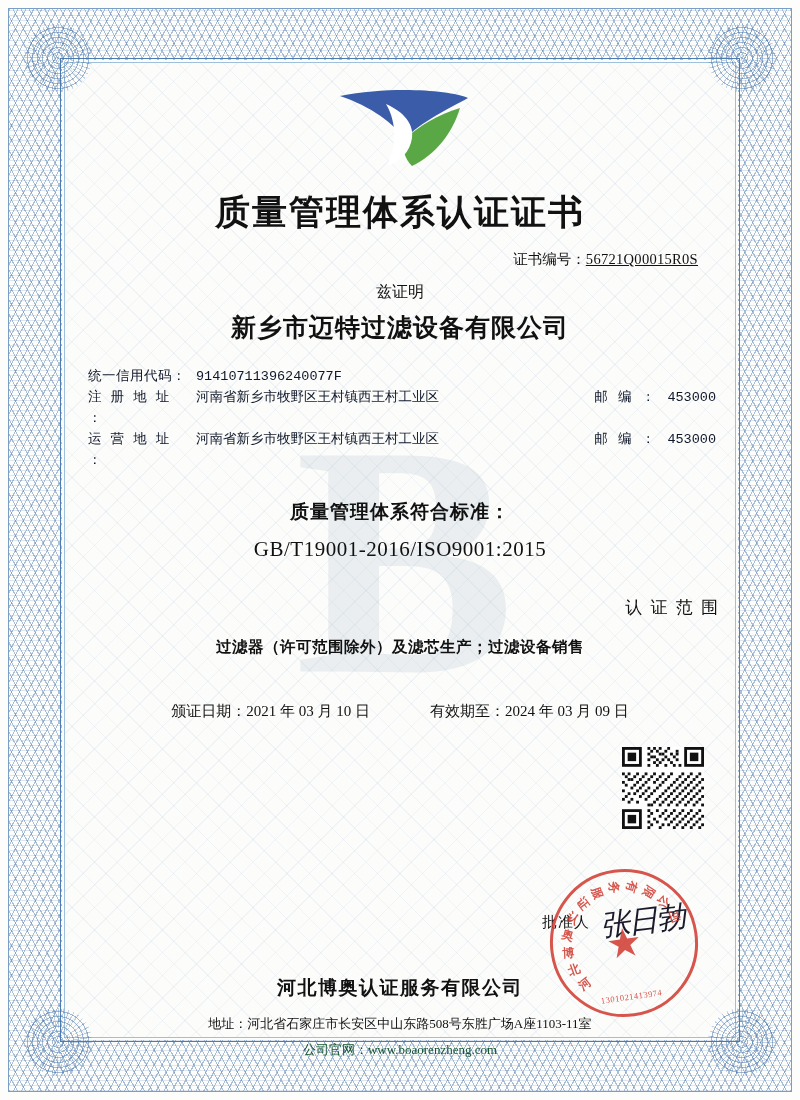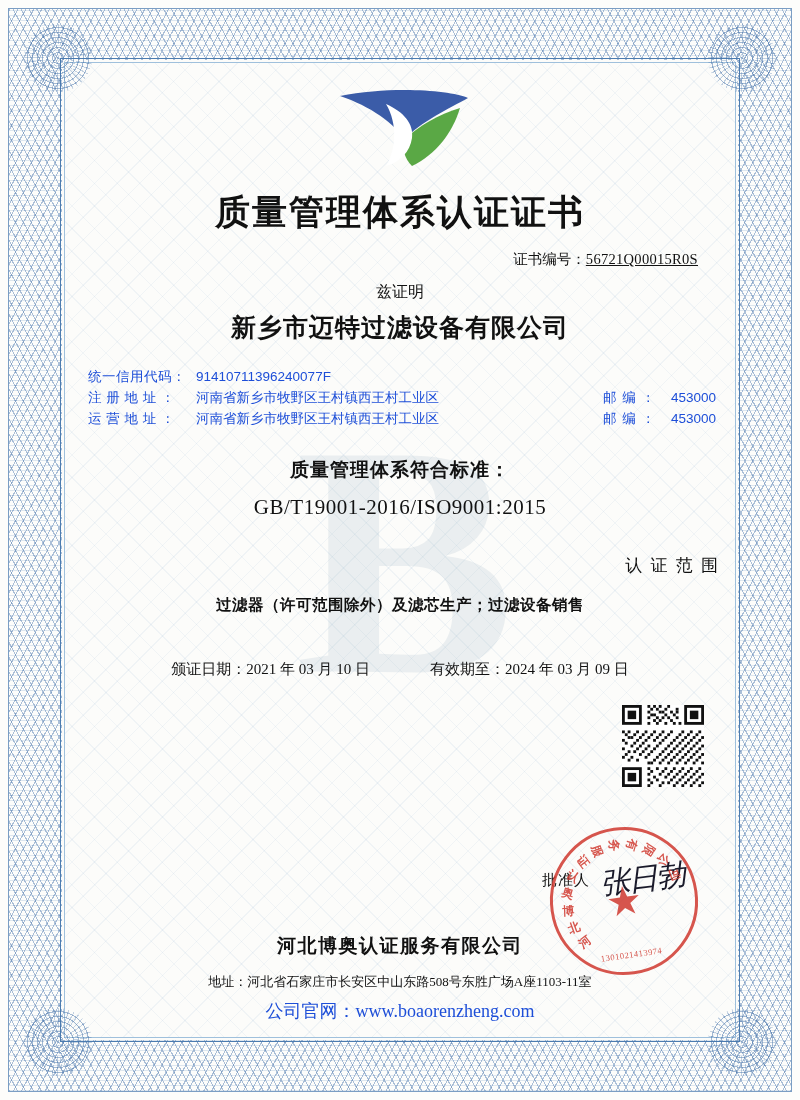--- a/index.html
+++ b/index.html
@@ -150,22 +150,22 @@
     font-weight: bold;
     color: #111;
     margin-top: 8px;
     letter-spacing: 1px;
     font-family: "Liberation Serif", serif;
   }
 
   .info-block {
     margin-top: 22px;
     font-size: 13.5px;
-    color: #1d4ed8;
-    font-family: Liberation Sans, sans-serif;
+    color: #0f172a;
+    font-family: Liberation Mono, monospace;
     line-height: 21px;
   }
   .info-row {
     display: flex;
     align-items: baseline;
     padding-left: 8px;
   }
   .info-label {
     width: 100px;
     flex: none;
@@ -345,22 +345,22 @@
   }
   .issuer-addr {
     text-align: center;
     font-size: 13px;
     color: #111;
     margin-top: 14px;
     font-family: "Liberation Serif", serif;
   }
   .issuer-web {
     text-align: center;
-    font-size: 18px;
-    color: #1d4ed8;
+    font-size: 13px;
+    color: #14532d;
     margin-top: 8px;
     font-family: "Liberation Serif", serif;
   }
 </style>
 </head>
 <body>
 
 <div class="certificate">
 
   <div class="border-outer"></div>

